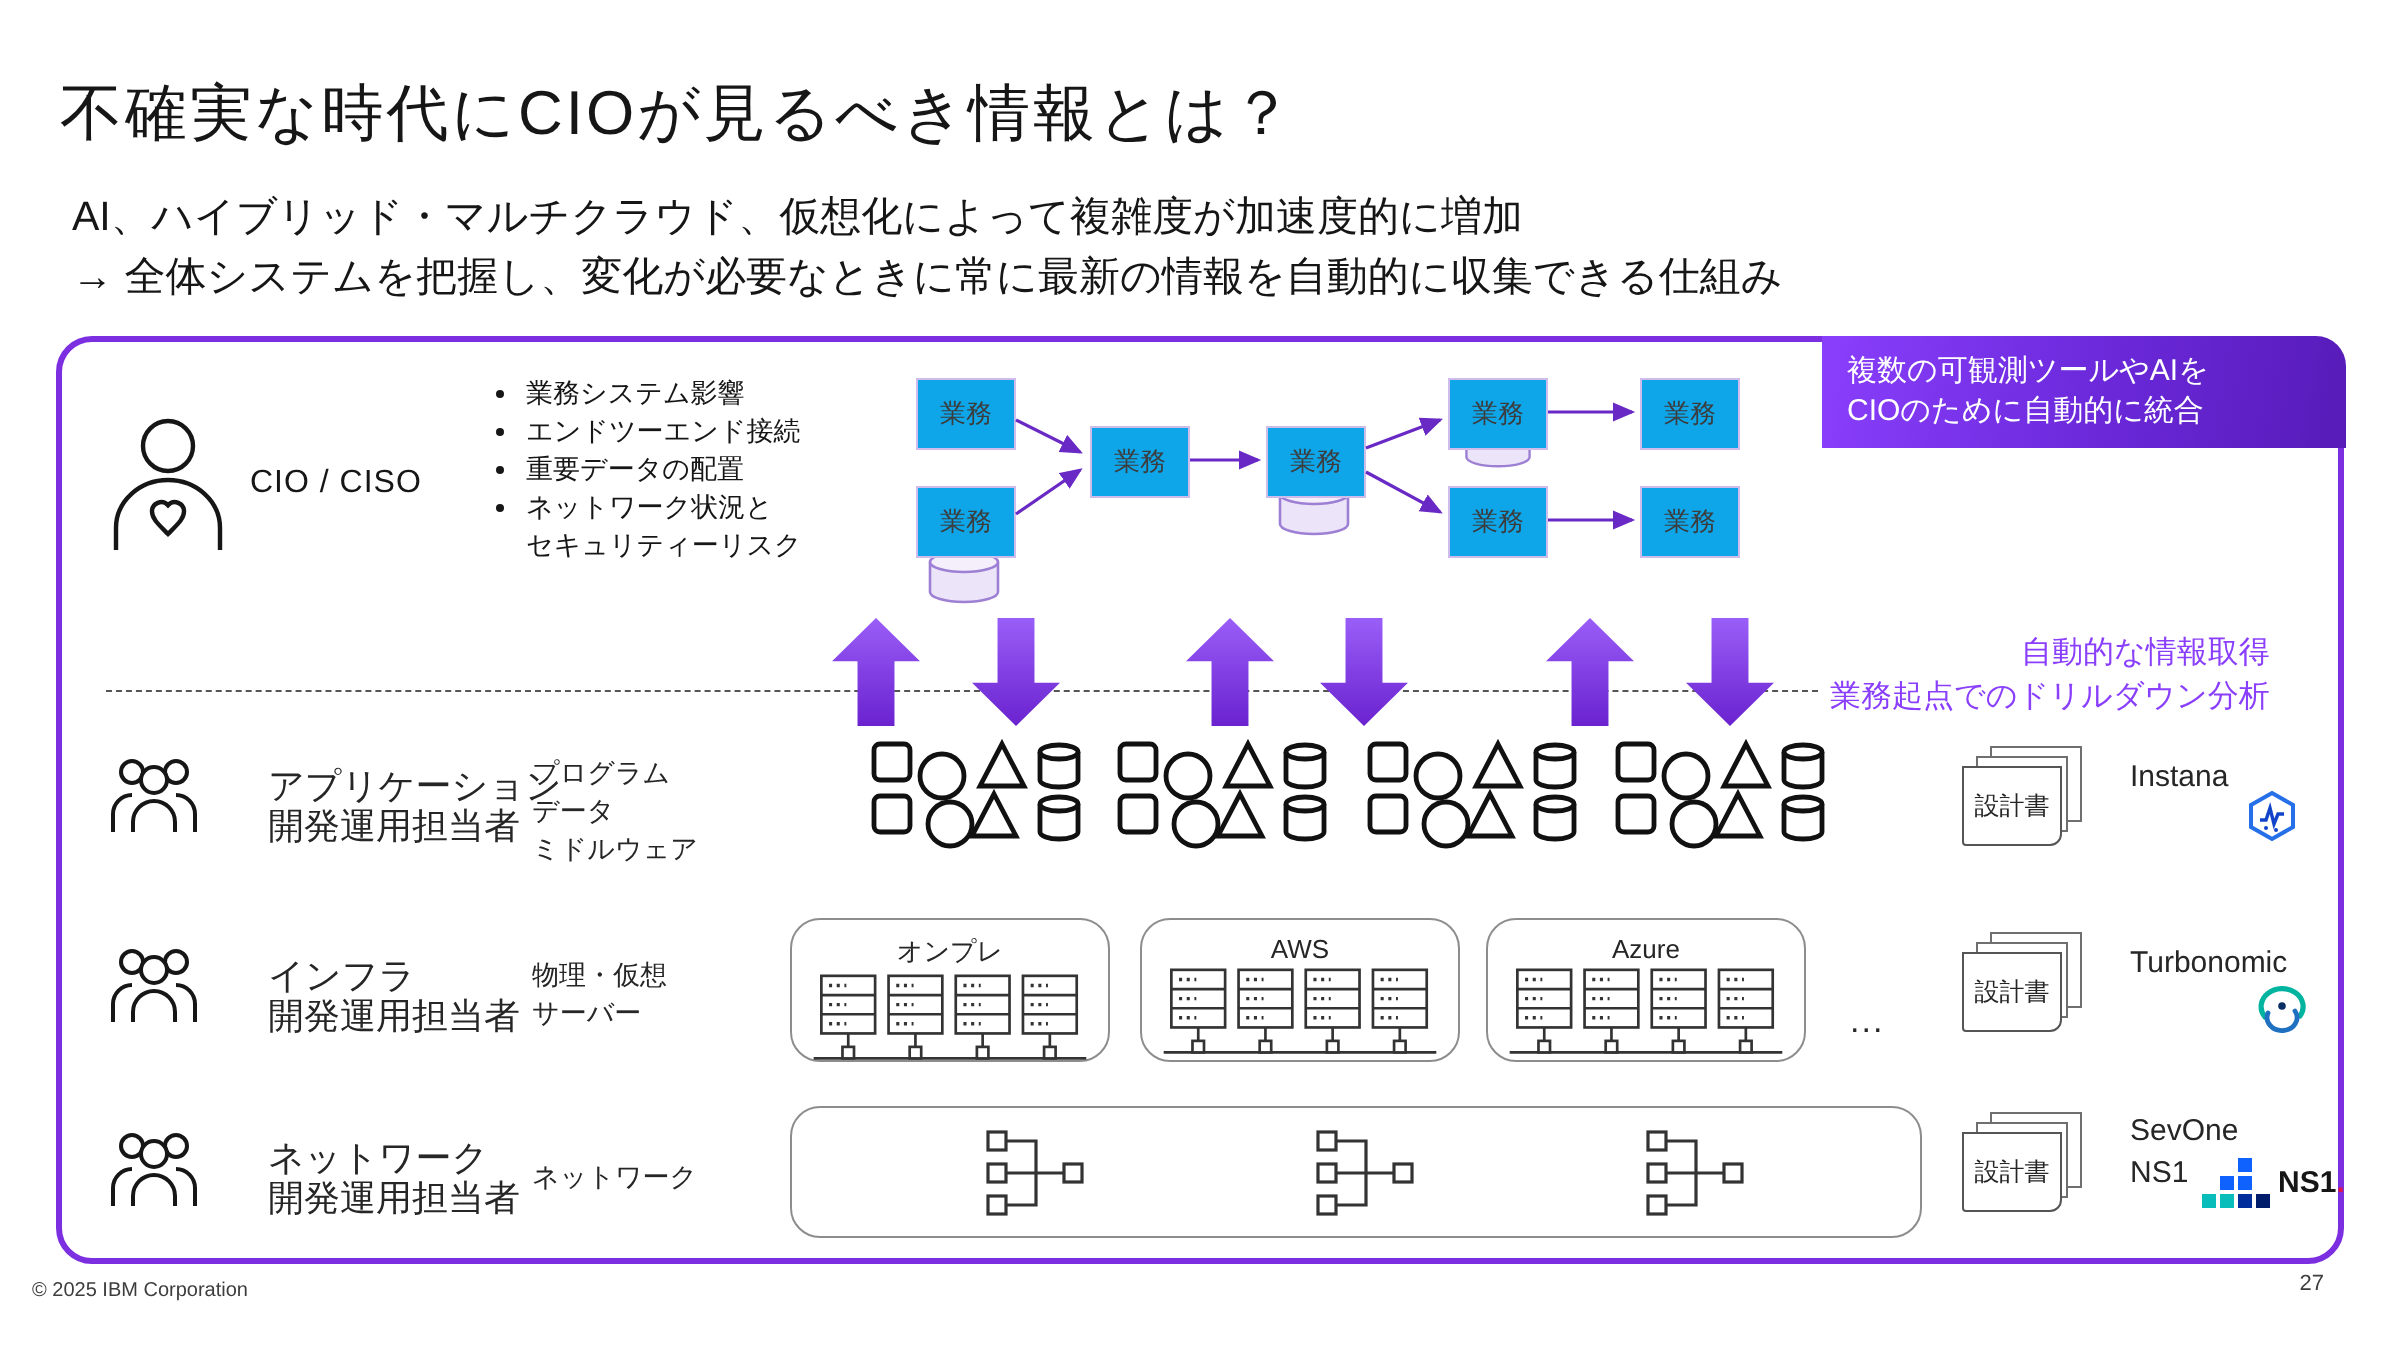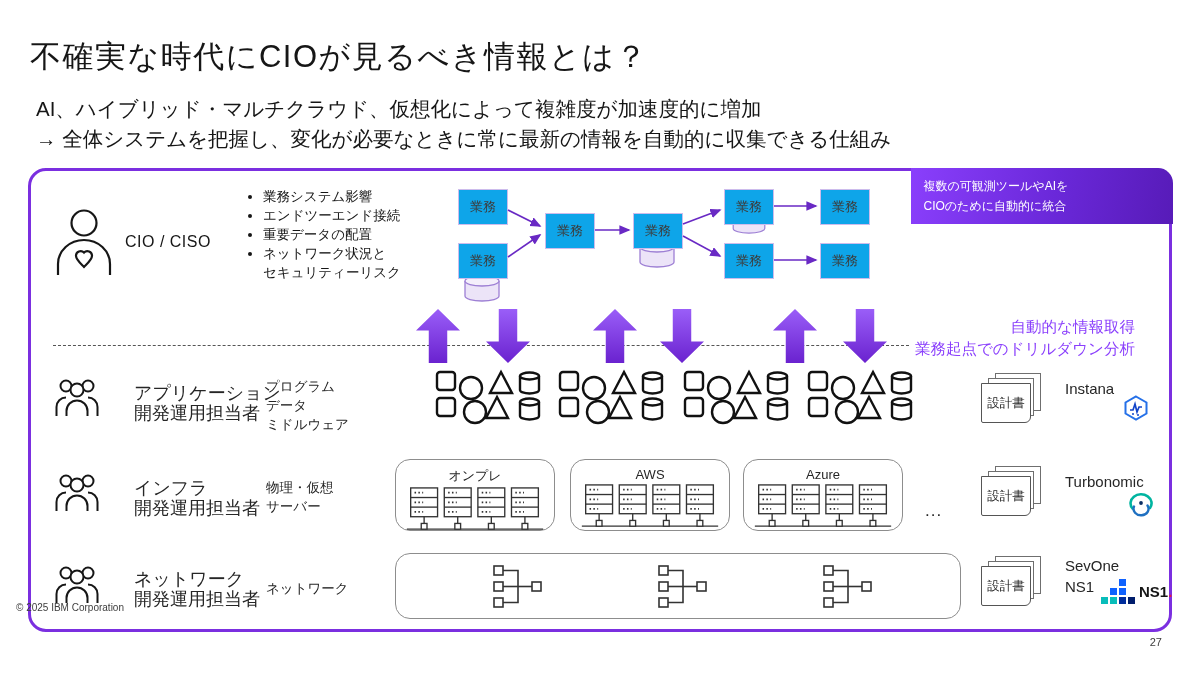--- a/index.html
+++ b/index.html
@@ -7,21 +7,21 @@
          font-family:"Liberation Sans","DejaVu Sans",sans-serif;color:#161616;}
 
   .title{position:absolute;left:30px;top:36px;font-size:31px;font-weight:500;letter-spacing:1.5px;}
   .subtitle{position:absolute;left:36px;top:94px;font-size:20.5px;line-height:30px;font-weight:400;}
 
   .main{position:absolute;left:28px;top:168px;width:1138px;height:458px;
         border:3.5px solid #7b2fe0;border-radius:18px;}
 
   .banner{position:absolute;top:-3.5px;right:-3.5px;width:262px;height:56px;box-sizing:border-box;
           background:linear-gradient(100deg,#8a3ffc 0%,#6a28d9 55%,#571bb8 100%);
-          border-radius:0 15px 0 0;color:#fff;font-size:12px;line-height:20px;padding:8px 13px;}
+          border-radius:0 15px 0 0;color:#fff;font-size:15px;line-height:20px;padding:8px 13px;}
 
   .cio-icon{position:absolute;left:22px;top:36px;}
   .cio-label{position:absolute;left:94px;top:62px;font-size:16px;letter-spacing:.5px;}
   .cio-bullets{position:absolute;left:212px;top:12px;margin:4px;padding-left:16px;
                font-size:13.5px;line-height:19px;}
   .cio-bullets li{white-space:pre-line;margin:0;}
 
   .fbox{position:absolute;width:48px;height:34px;background:#0ea5e9;border:1px solid #cdbcec;
         display:flex;align-items:center;justify-content:center;font-size:13px;color:#3c3c3c;}
   .cyl{position:absolute;}
@@ -58,21 +58,21 @@
   .docstack .p1{position:absolute;left:0;top:10px;width:48px;height:38px;border:1.4px solid #555;background:#fff;
                 display:flex;align-items:center;justify-content:center;font-size:12.5px;color:#262626;
                 border-radius:0 0 6px 2px;}
   .tool{position:absolute;left:1034px;font-size:15px;line-height:21px;white-space:pre-line;color:#262626;}
   .logo{position:absolute;}
   .ns1chart{position:absolute;left:1070px;top:408px;width:34px;height:26px;}
   .ns1chart i{position:absolute;width:7px;height:7px;}
   .ns1word{position:absolute;left:1108px;top:412px;font-size:15px;font-weight:bold;color:#161616;}
   .ns1word .dot{color:#e0144c;}
 
-  .copyright{position:absolute;left:16px;top:602px;font-size:10px;color:#3d3d3d;text-align:center;}
+  .copyright{position:absolute;left:16px;top:640px;font-size:10px;color:#3d3d3d;text-align:center;}
   .pagenum{position:absolute;right:38px;top:636px;font-size:11px;color:#3d3d3d;}
 </style>
 </head>
 <body>
 
 <div class="slide">
 
   <div class="title">不確実な時代にCIOが見るべき情報とは？</div>
   <div class="subtitle">
     <div>AI、ハイブリッド・マルチクラウド、仮想化によって複雑度が加速度的に増加</div>

